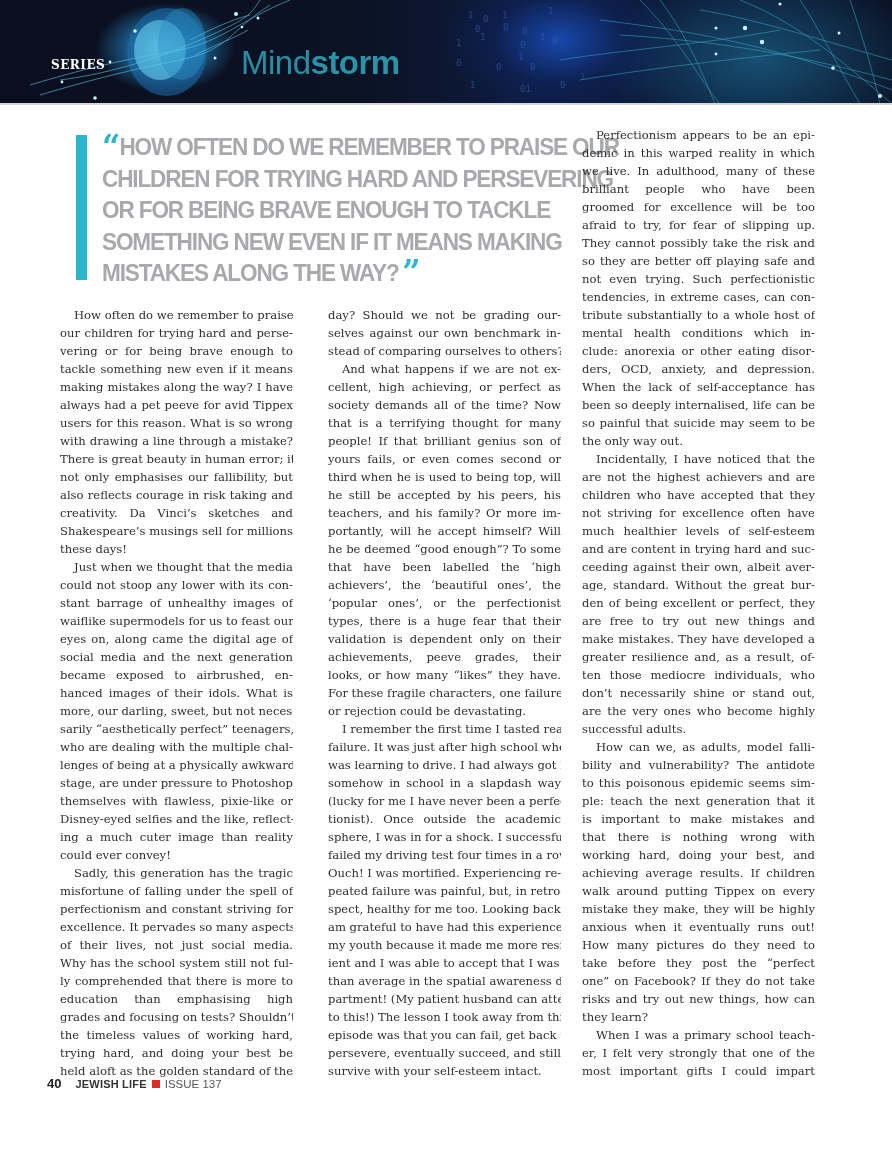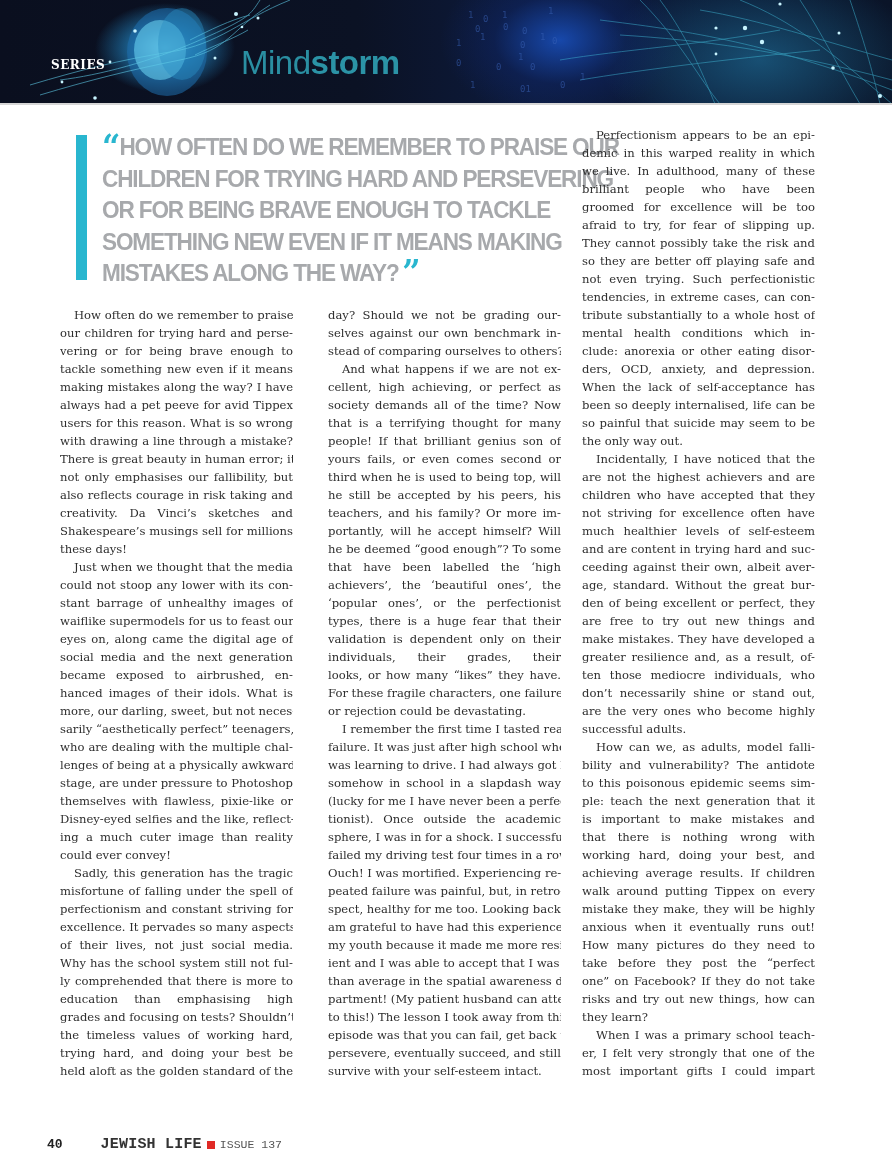--- a/index.html
+++ b/index.html
@@ -50,25 +50,25 @@
     }
     .col .ln { display: block; text-align: justify; text-align-last: justify; white-space: nowrap; overflow: hidden; }
     .col .ln.last { text-align-last: left; }
     .col .ln.ind { padding-left: 14px; }
     .col-1 { left: 60px; top: 306px; }
     .col-2 { left: 328px; top: 306px; }
     .col-3 { left: 582px; top: 126px; }
 
     
     .footer {
-      position: absolute; left: 47px; top: 1136px; display: flex; align-items: center;
-      font-family: Liberation Mono, monospace; font-size: 12px; color: #333;
+      position: absolute; left: 47px; top: 1076px; display: flex; align-items: center;
+      font-family: Liberation Sans, sans-serif; font-size: 12px; color: #333;
     }
     .footer .page-num { font-weight: bold; font-size: 13px; color: #222; margin-right: 14px; }
-    .footer .mag { font-weight: bold; font-size: 15px; color: #333; letter-spacing: 0.2px; margin-left: 24px; }
+    .footer .mag { font-weight: bold; font-size: 11px; color: #333; letter-spacing: 0.2px; }
     .footer .sq { width: 8px; height: 8px; background: #e02a26; margin: 0 5px 0 5px; }
     .footer .issue { font-size: 11.5px; color: #555; }
   </style>
 </head>
 <body>
 
 <div class="banner">
   <svg width="892" height="104" viewBox="0 0 892 104">
 
     <ellipse cx="167" cy="52" rx="40" ry="44" fill="#1f6fae" opacity="0.55"></ellipse>
@@ -210,21 +210,21 @@
     <span class="ln">third when he is used to being top, will</span>
     <span class="ln">he still be accepted by his peers, his</span>
     <span class="ln">teachers, and his family? Or more im-</span>
     <span class="ln">portantly, will he accept himself? Will</span>
     <span class="ln">he be deemed “good enough”? To some</span>
     <span class="ln">that have been labelled the ‘high</span>
     <span class="ln">achievers’, the ‘beautiful ones’, the</span>
     <span class="ln">‘popular ones’, or the perfectionist</span>
     <span class="ln">types, there is a huge fear that their</span>
     <span class="ln">validation is dependent only on their</span>
-    <span class="ln">individuals, their grades, their</span>
+    <span class="ln">achievements, peeve grades, their</span>
     <span class="ln">looks, or how many “likes” they have.</span>
     <span class="ln">For these fragile characters, one failure</span>
     <span class="ln last">or rejection could be devastating.</span>
     <span class="ln ind">I remember the first time I tasted real</span>
     <span class="ln">failure. It was just after high school when I</span>
     <span class="ln">was learning to drive. I had always got by</span>
     <span class="ln">somehow in school in a slapdash way</span>
     <span class="ln">(lucky for me I have never been a perfec-</span>
     <span class="ln">tionist). Once outside the academic</span>
     <span class="ln">sphere, I was in for a shock. I successfully</span>

